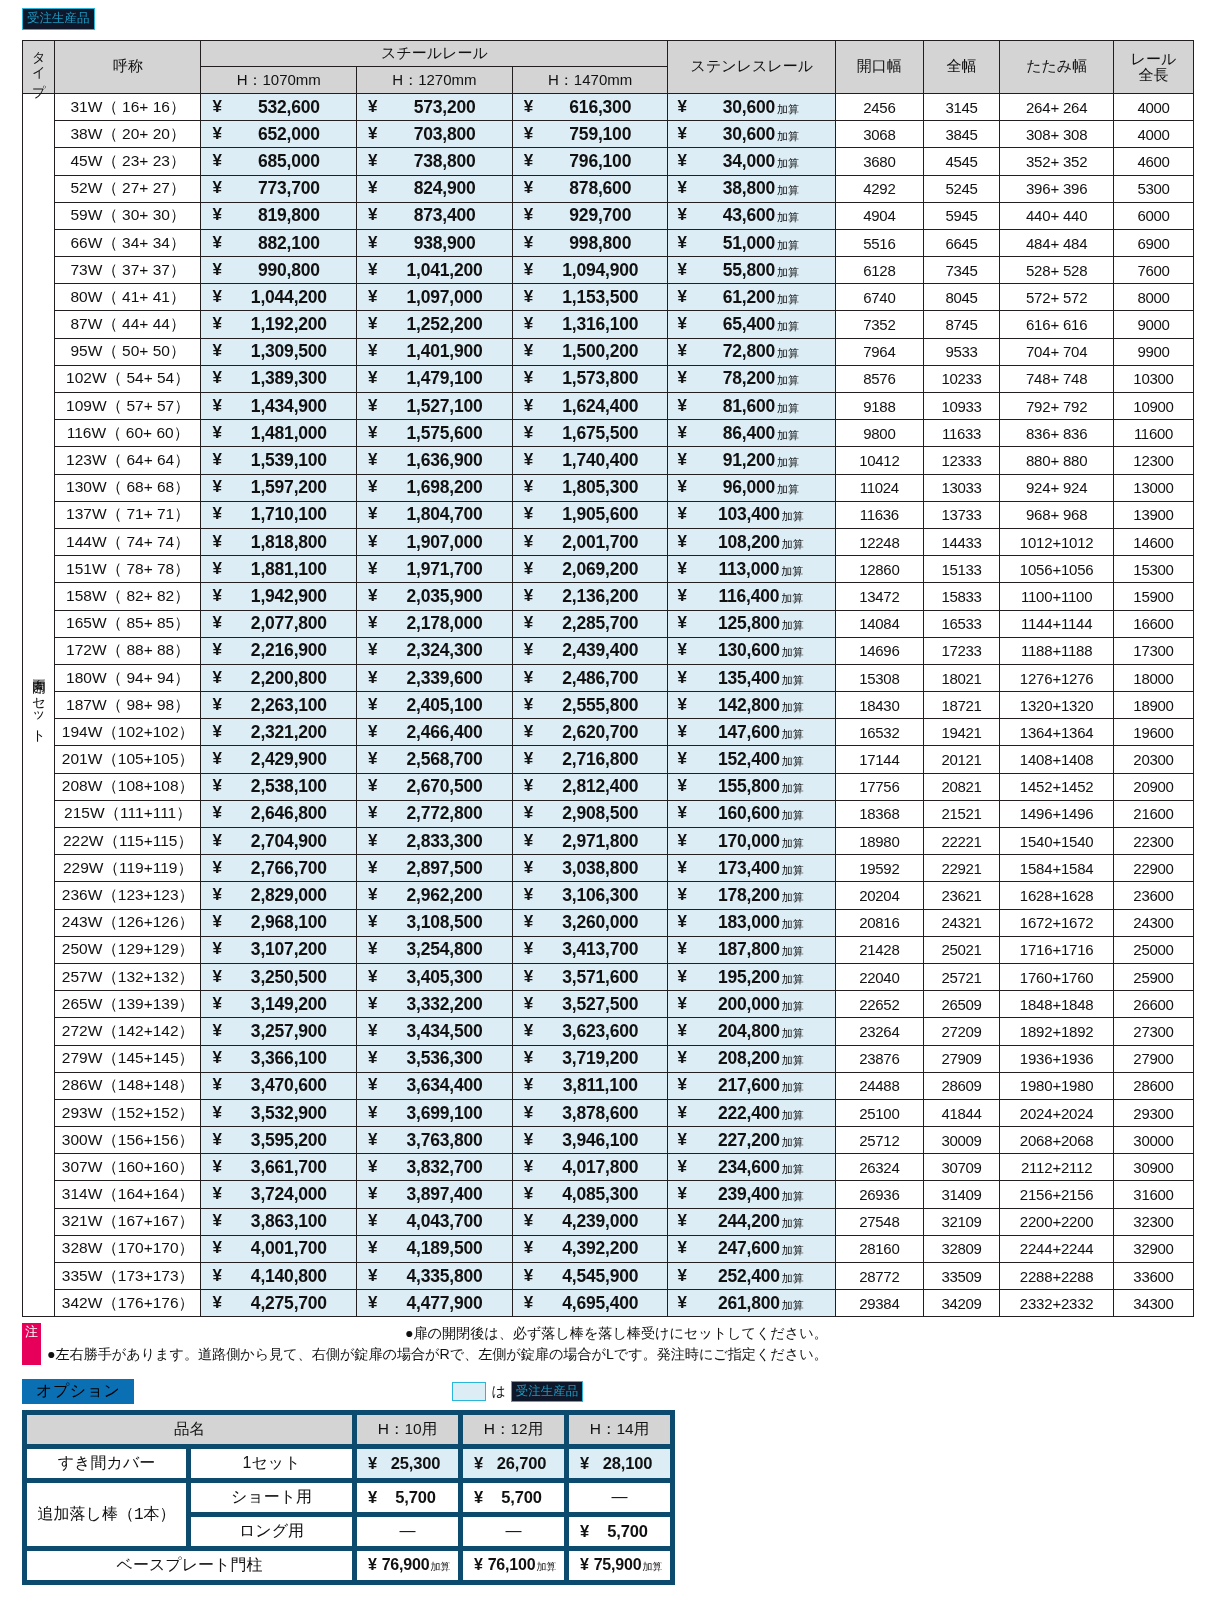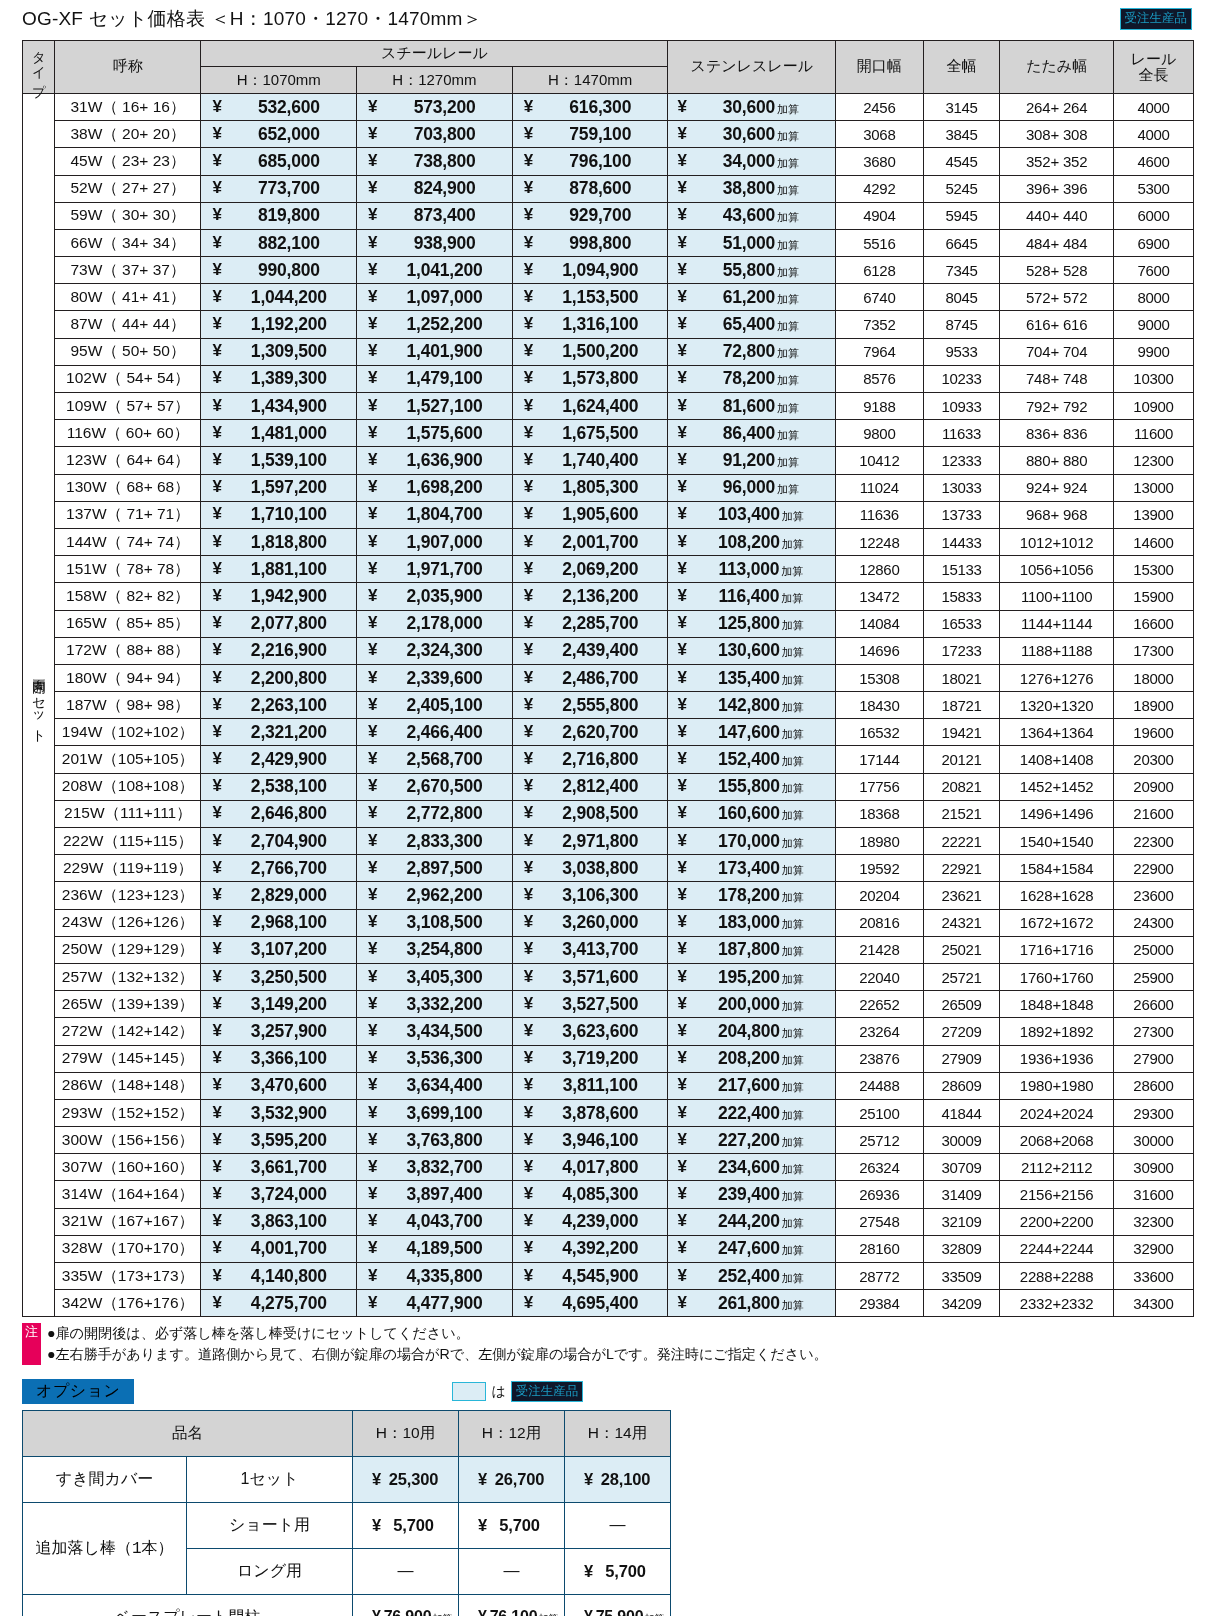--- a/index.html
+++ b/index.html
@@ -143,20 +143,21 @@
     padding-top: 2px;
     line-height: 1.1;
     font-weight: normal;
   }
   .note-lines { padding-left: 6px; }
   .note-lines div {
     font-size: 14.2px;
     line-height: 1.45;
     white-space: nowrap;
     letter-spacing: -0.1px;
+    text-align: right;
   }
 
   
   .opt-head-row {
     display: flex;
     align-items: center;
     margin-top: 14px;
     height: 26px;
   }
   .opt-tag {
@@ -182,22 +183,22 @@
   .legend-wa { font-size: 14px; }
 
   
   table.opt {
     border-collapse: collapse;
     table-layout: fixed;
     width: 648px;
     margin-top: 5px;
   }
   table.opt th, table.opt td {
-    border: 1px solid #0c4a6e;
-    padding: 12px;
+    border: 5px solid #0c4a6e;
+    padding: 4px;
     text-align: center;
     vertical-align: middle;
     height: 31px;
   }
   table.opt thead th {
     background: #d4d4d4;
     font-weight: normal;
     font-size: 15.5px;
   }
   th.opt-name { width: 330px; }
@@ -240,21 +241,20 @@
     padding-left: 1px;
     letter-spacing: -0.1px;
   }
 </style>
 </head>
 <body>
 
 <div class="page">
 
   <div class="title-row">
-    <div class="doc-title">OG-XF セット価格表 ＜H：1070・1270・1470mm＞</div>
     <div class="madeorder-badge">受注生産品</div>
   </div>
 
   <table class="main">
     <colgroup>
       <col style="width:30px">
         <col style="width:135px">
       <col style="width:144px">
         <col style="width:144px">
         <col style="width:144px">

